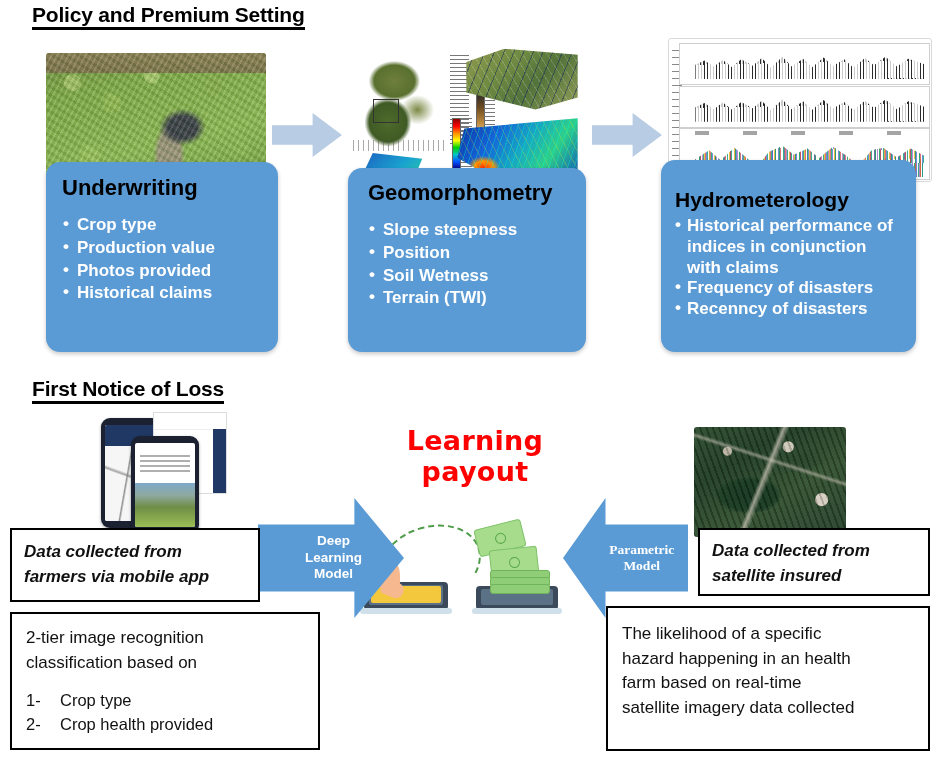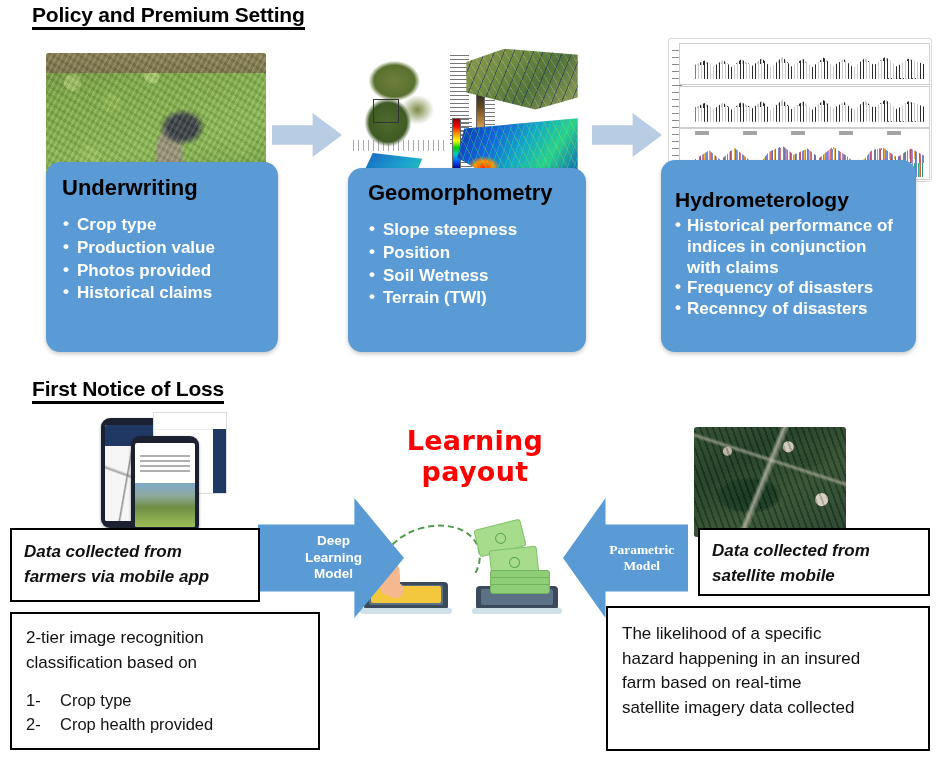--- a/index.html
+++ b/index.html
@@ -477,21 +477,21 @@
     </li>
     <li>
       <span class="num">2-</span>
       <span>Crop health provided</span>
     </li>
   </ul>
 </div>
 
 <div class="textbox bold" style="left:698px; top:528px; width:232px; height:68px; padding:9px 12px;">
   <div class="line">Data collected from</div>
-  <div class="line">satellite mobile</div>
+  <div class="line">satellite insured</div>
 </div>
 
 <div class="textbox" style="left:606px; top:606px; width:324px; height:145px; padding:14px 14px;">
   <div class="line">The likelihood of a specific</div>
-  <div class="line">hazard happening in an insured</div>
+  <div class="line">hazard happening in an health</div>
   <div class="line">farm based on real-time</div>
   <div class="line">satellite imagery data collected</div>
 </div>
 
 </body></html>

